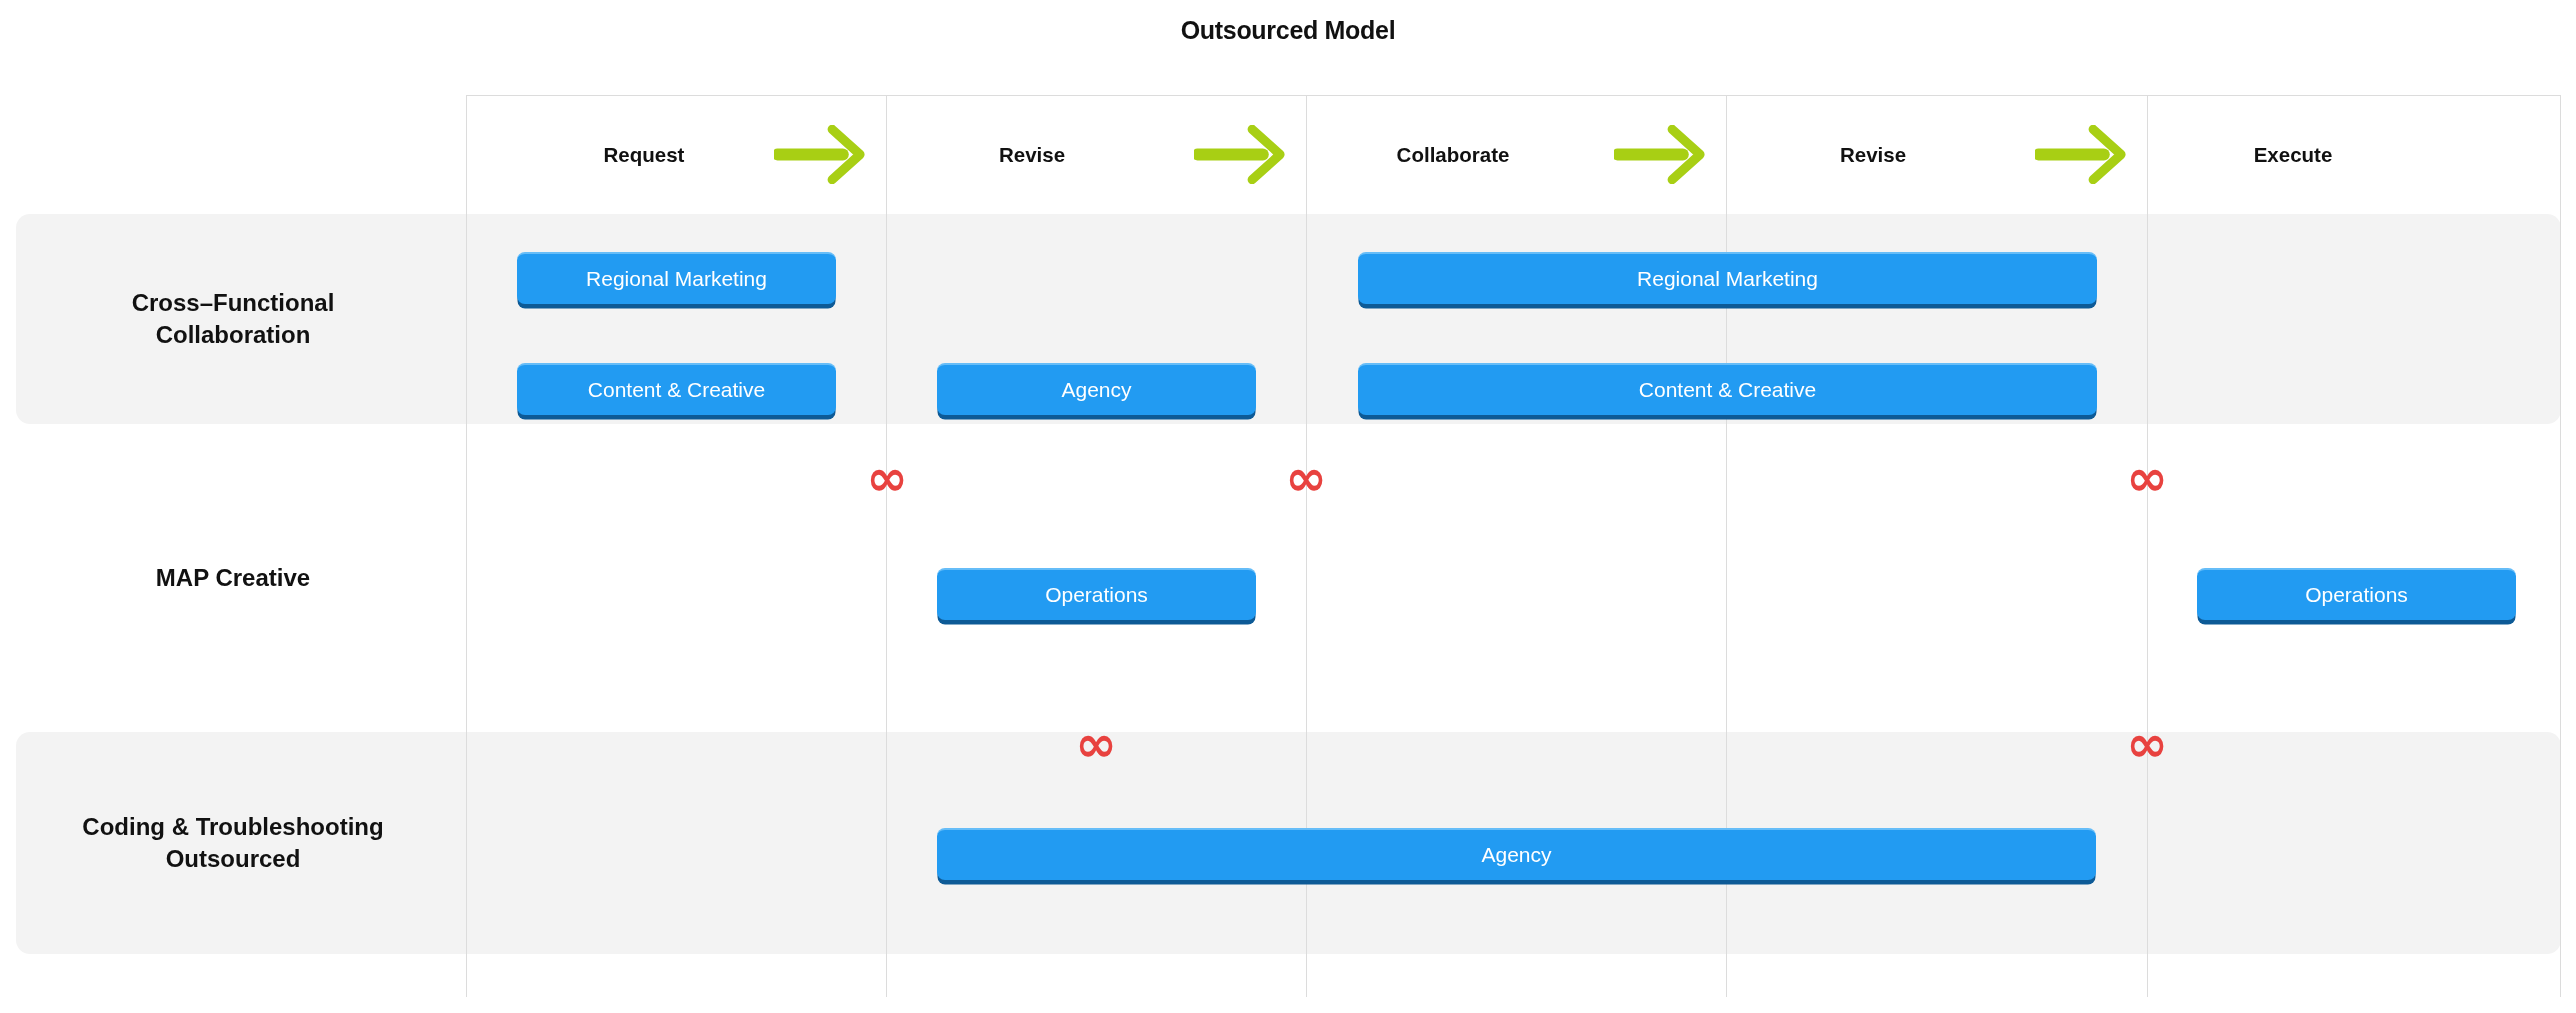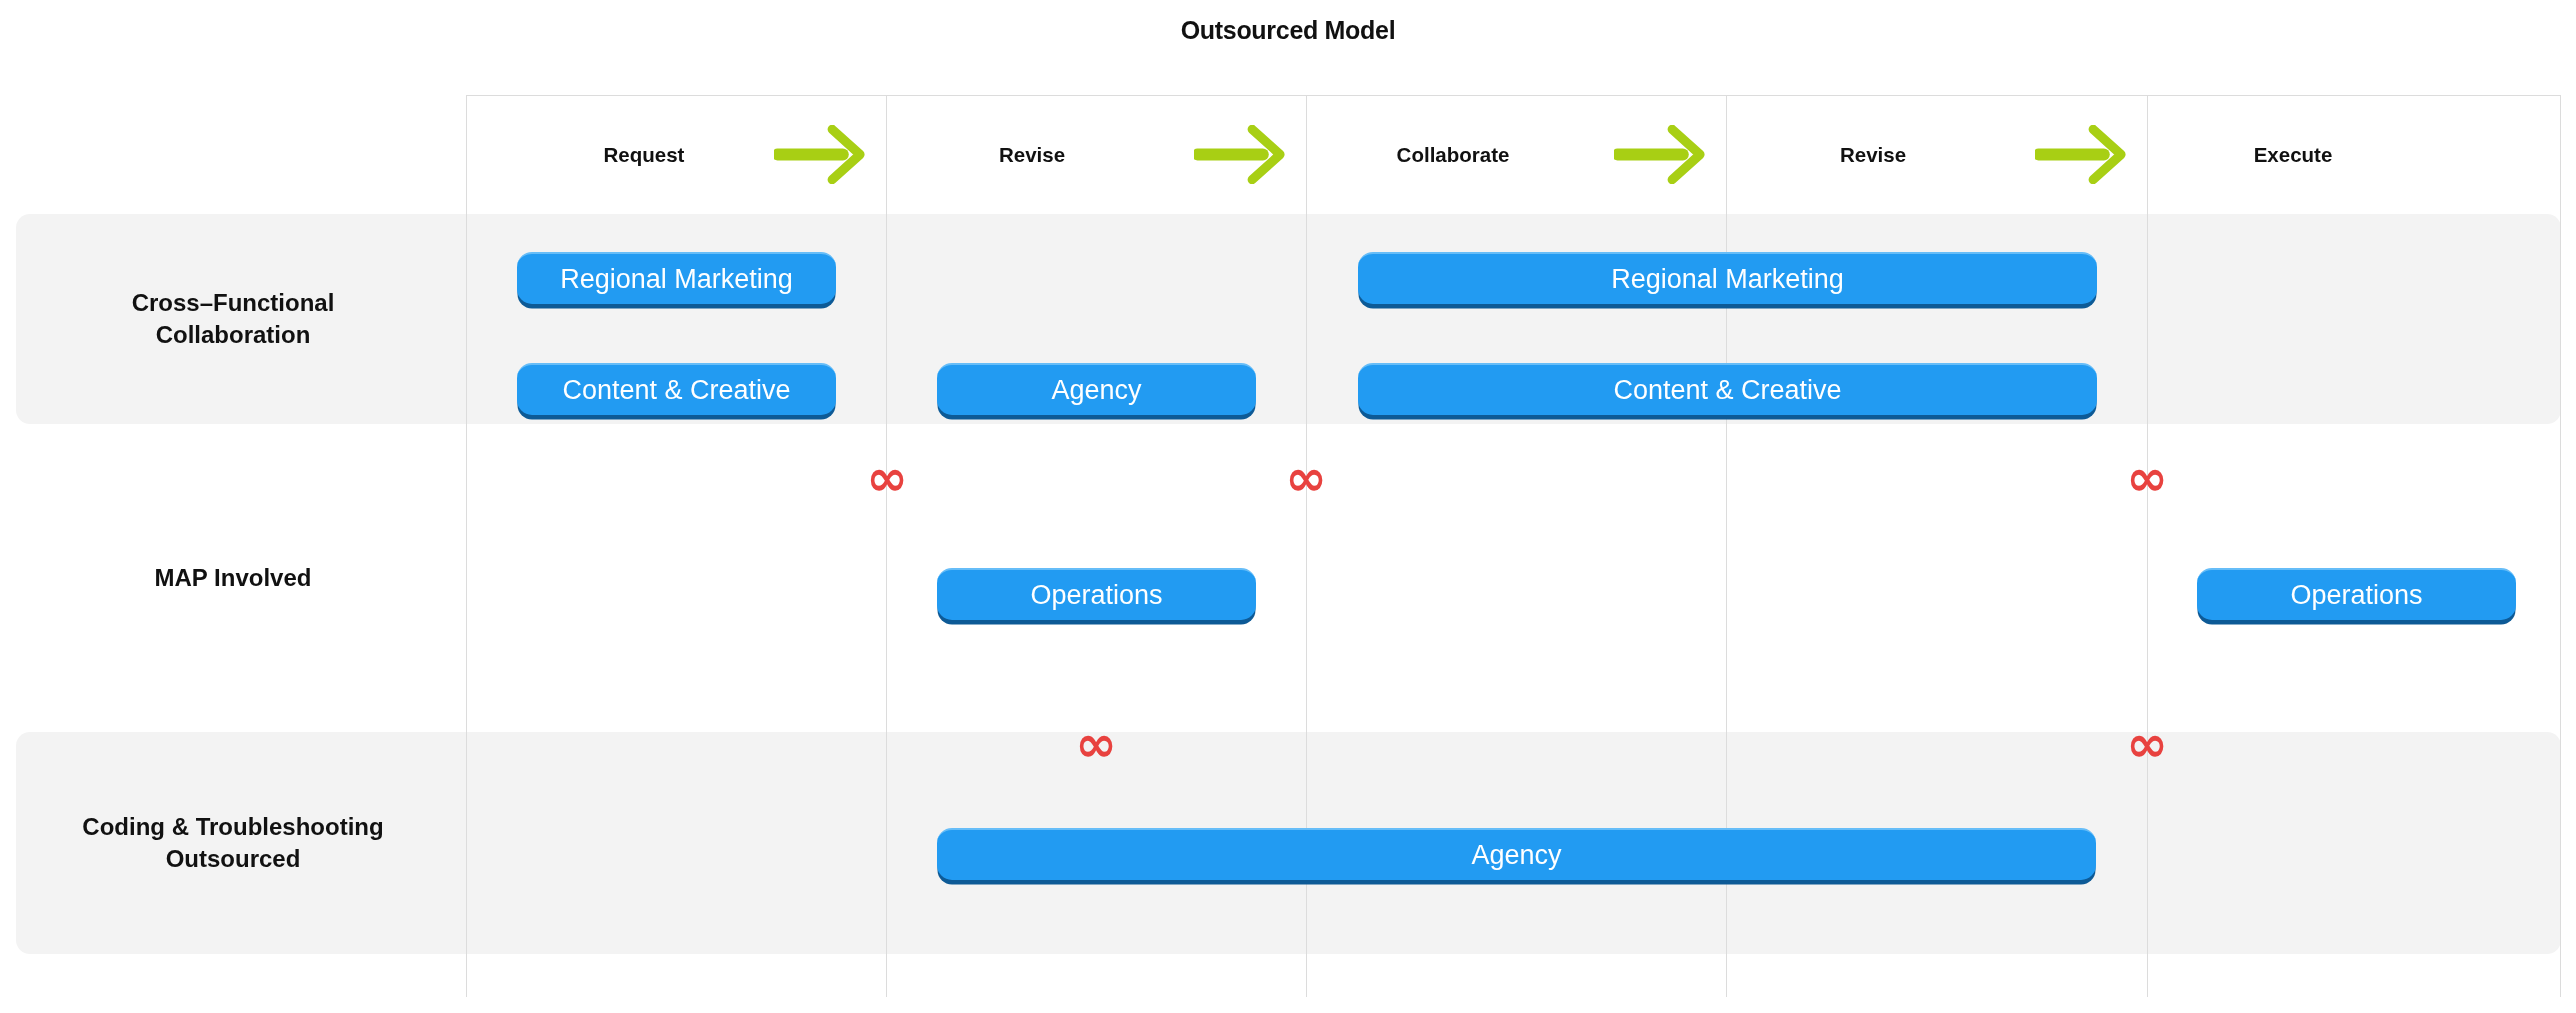--- a/index.html
+++ b/index.html
@@ -65,27 +65,27 @@
     line-height:1.32;
   }
   #row-label-1{top:214px;height:210px;}
   #row-label-2{top:424px;height:308px;}
   #row-label-3{top:732px;height:222px;}
 
   
   .pill{
     position:absolute;
     background:#229bf2;
-    border-radius:15px;
+    border-radius:8px;
     box-shadow:0 4.9px 0 -0.5px #0d5a96, 0 0 0 2.2px rgba(255,255,255,0.0);
     border-top:2.2px solid #66bdf8;
     box-sizing:border-box;
     display:flex;align-items:center;justify-content:center;
     color:#ffffff;
-    font-size:27px;
+    font-size:21px;
     white-space:nowrap;
     overflow:hidden;
   }
 
   
   .infinity{
     position:absolute;
     color:#e8423f;
     font-size:50px;
     line-height:1;
@@ -156,21 +156,21 @@
 
 <div class="row-label" id="row-label-1">
   <div>
     <div>Cross–Functional</div>
     <div>Collaboration</div>
   </div>
 </div>
 
 <div class="row-label" id="row-label-2">
   <div>
-    <div>MAP Involved</div>
+    <div>MAP Creative</div>
   </div>
 </div>
 
 <div class="row-label" id="row-label-3">
   <div>
     <div>Coding &amp; Troubleshooting</div>
     <div>Outsourced</div>
   </div>
 </div>
 

